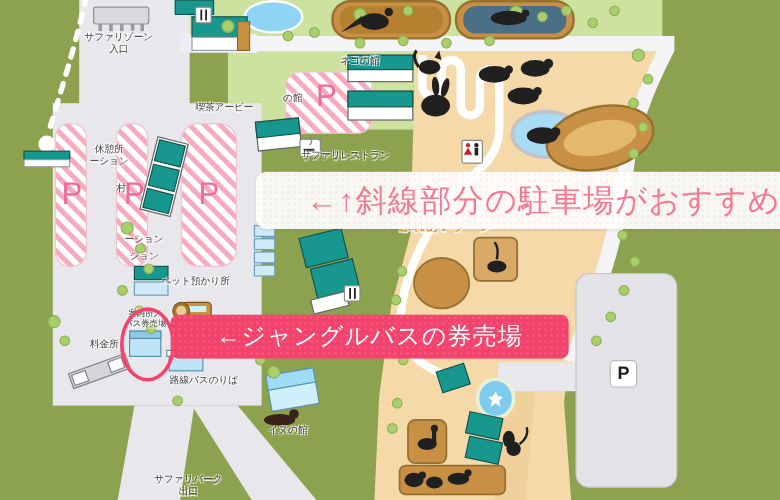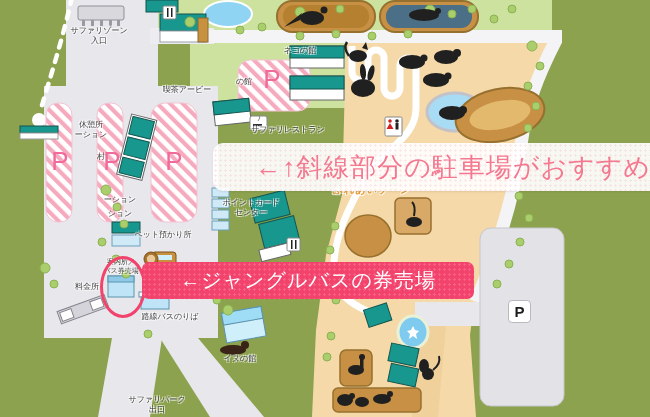--- a/index.html
+++ b/index.html
@@ -314,22 +314,20 @@
 
 <div class="lbl" style="left:99px;top:26px;">サファリゾーン
 入口</div>
 <div class="lbl" style="left:187px;top:45px;margin-top:40px;">喫茶アービー</div>
 <div class="lbl" style="left:91px;top:120px;">休憩所
 ーション</div>
 <div class="lbl" style="left:101px;top:152px;">村</div>
 <div class="lbl" style="left:120px;top:195px;text-align:center;">ーション</div>
 <div class="lbl" style="left:120px;top:209px;">ション</div>
 <div class="lbl" style="left:163px;top:230px;">ペット預かり所</div>
-<div class="lbl" style="left:251px;top:198px;">ポイントカード
-センター</div>
 <div class="lbl" style="left:288px;top:125px;">サファリレストラン</div>
 <div class="lbl" style="left:300px;top:46px;">ネコの館</div>
 <div class="lbl" style="left:244px;top:77px;">の館</div>
 <div class="lbl orange" style="left:372px;top:184px;">ふれあいゾーン</div>
 <div class="lbl" style="left:121px;top:258px;font-size:7px;">案内所／
 バス券売場</div>
 <div class="lbl" style="left:87px;top:282px;">料金所</div>
 <div class="lbl" style="left:170px;top:312px;">路線バスのりば</div>
 <div class="lbl" style="left:240px;top:354px;">イヌの館</div>
 <div class="lbl" style="left:157px;top:395px;">サファリパーク

